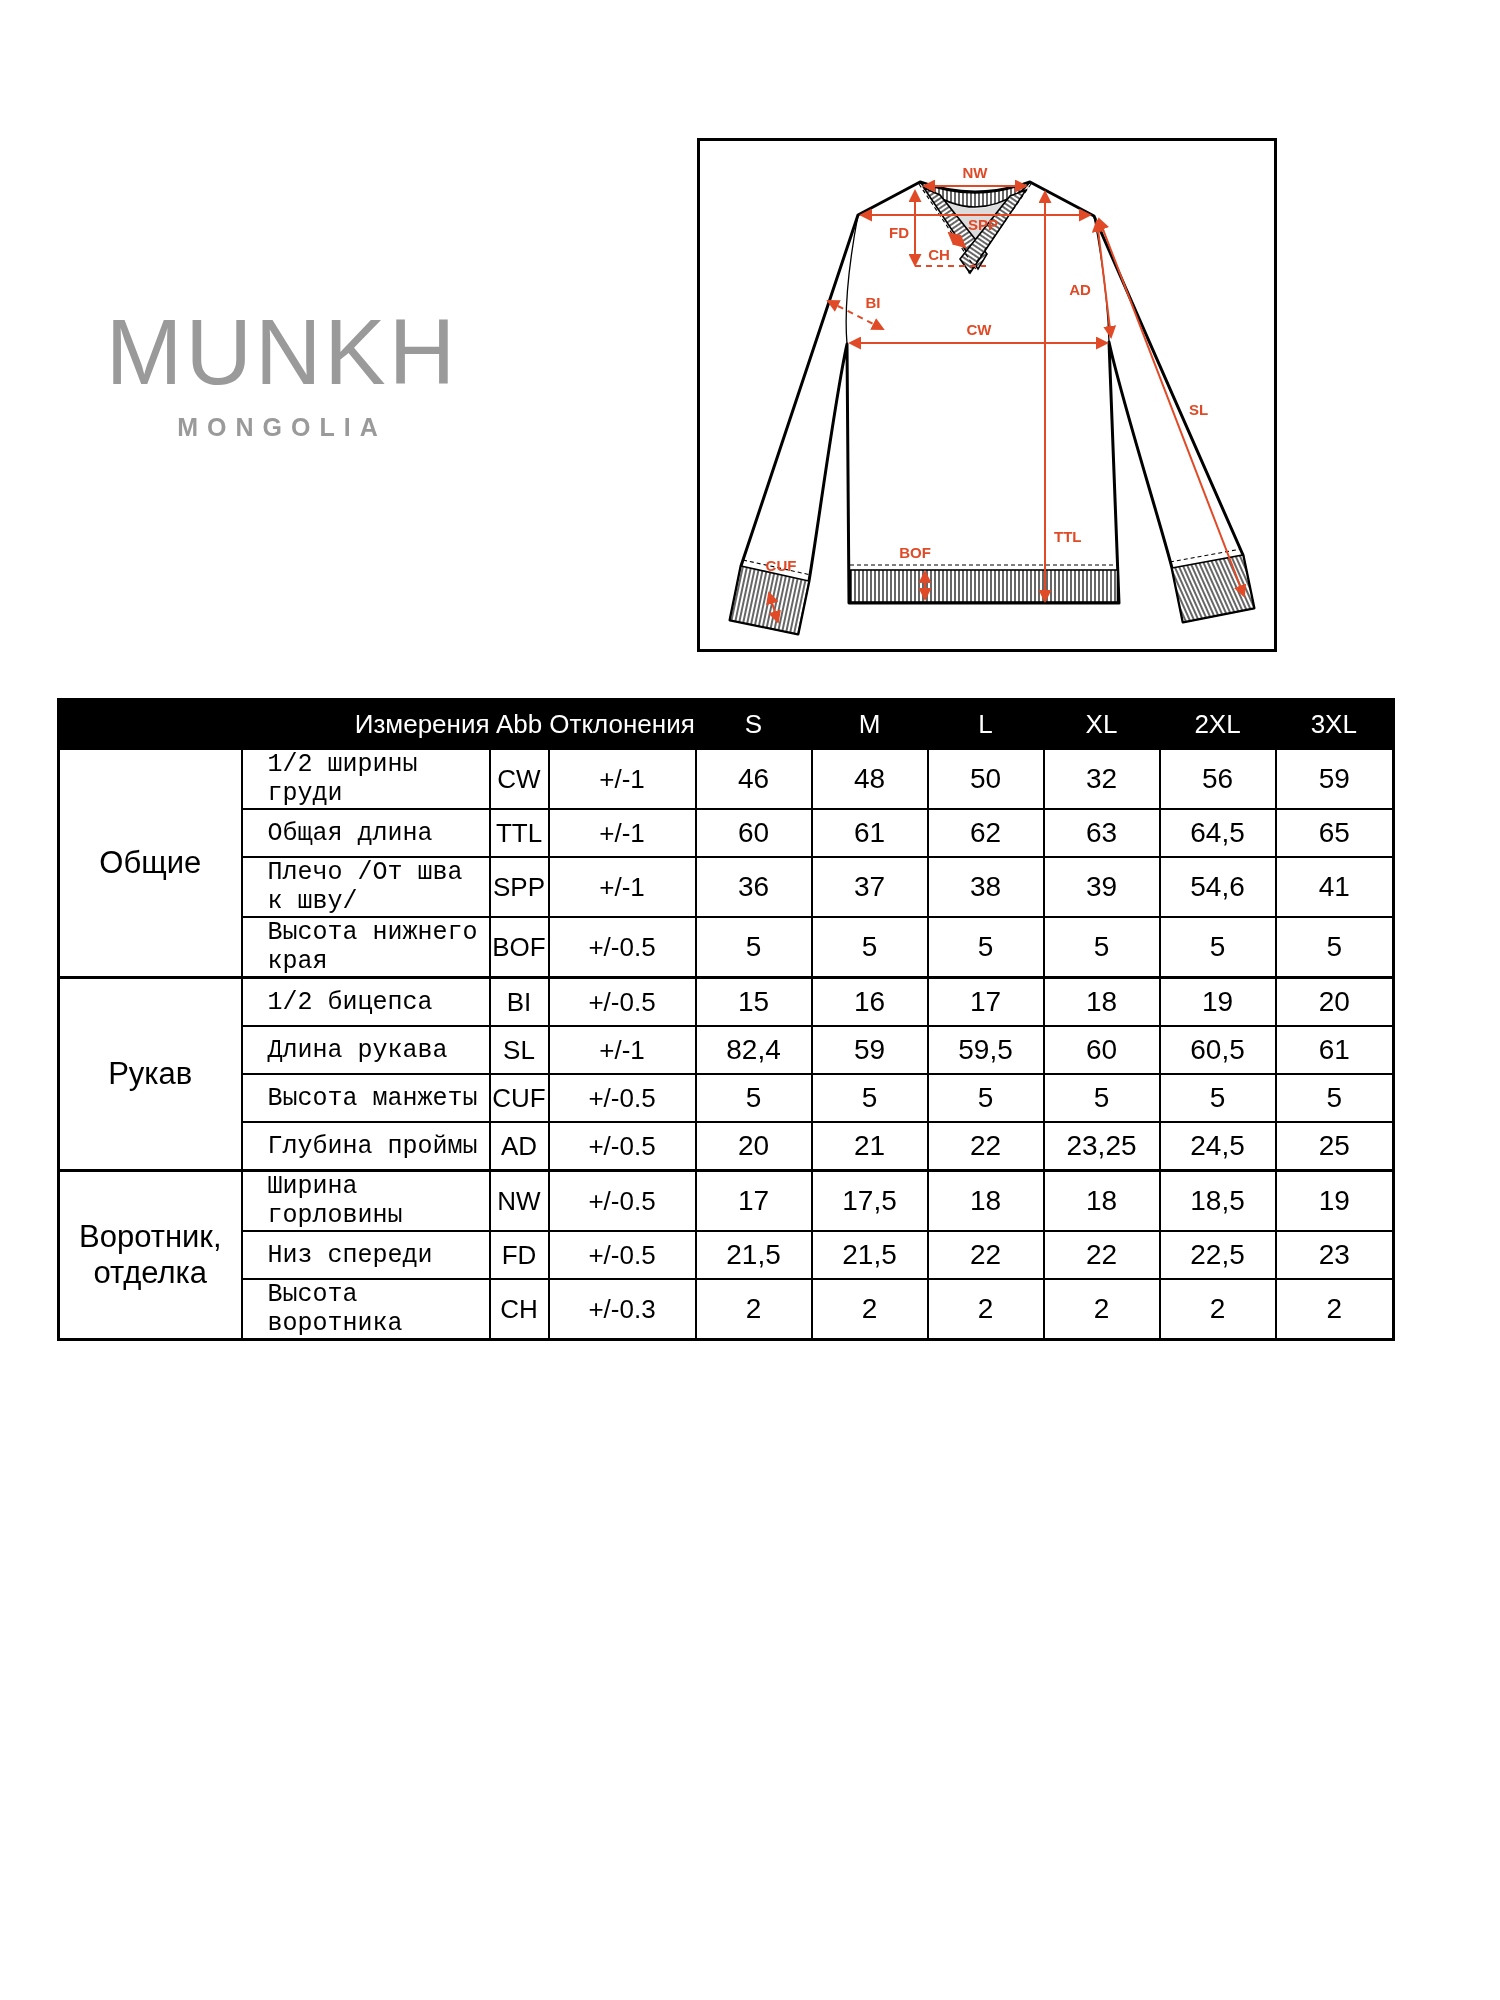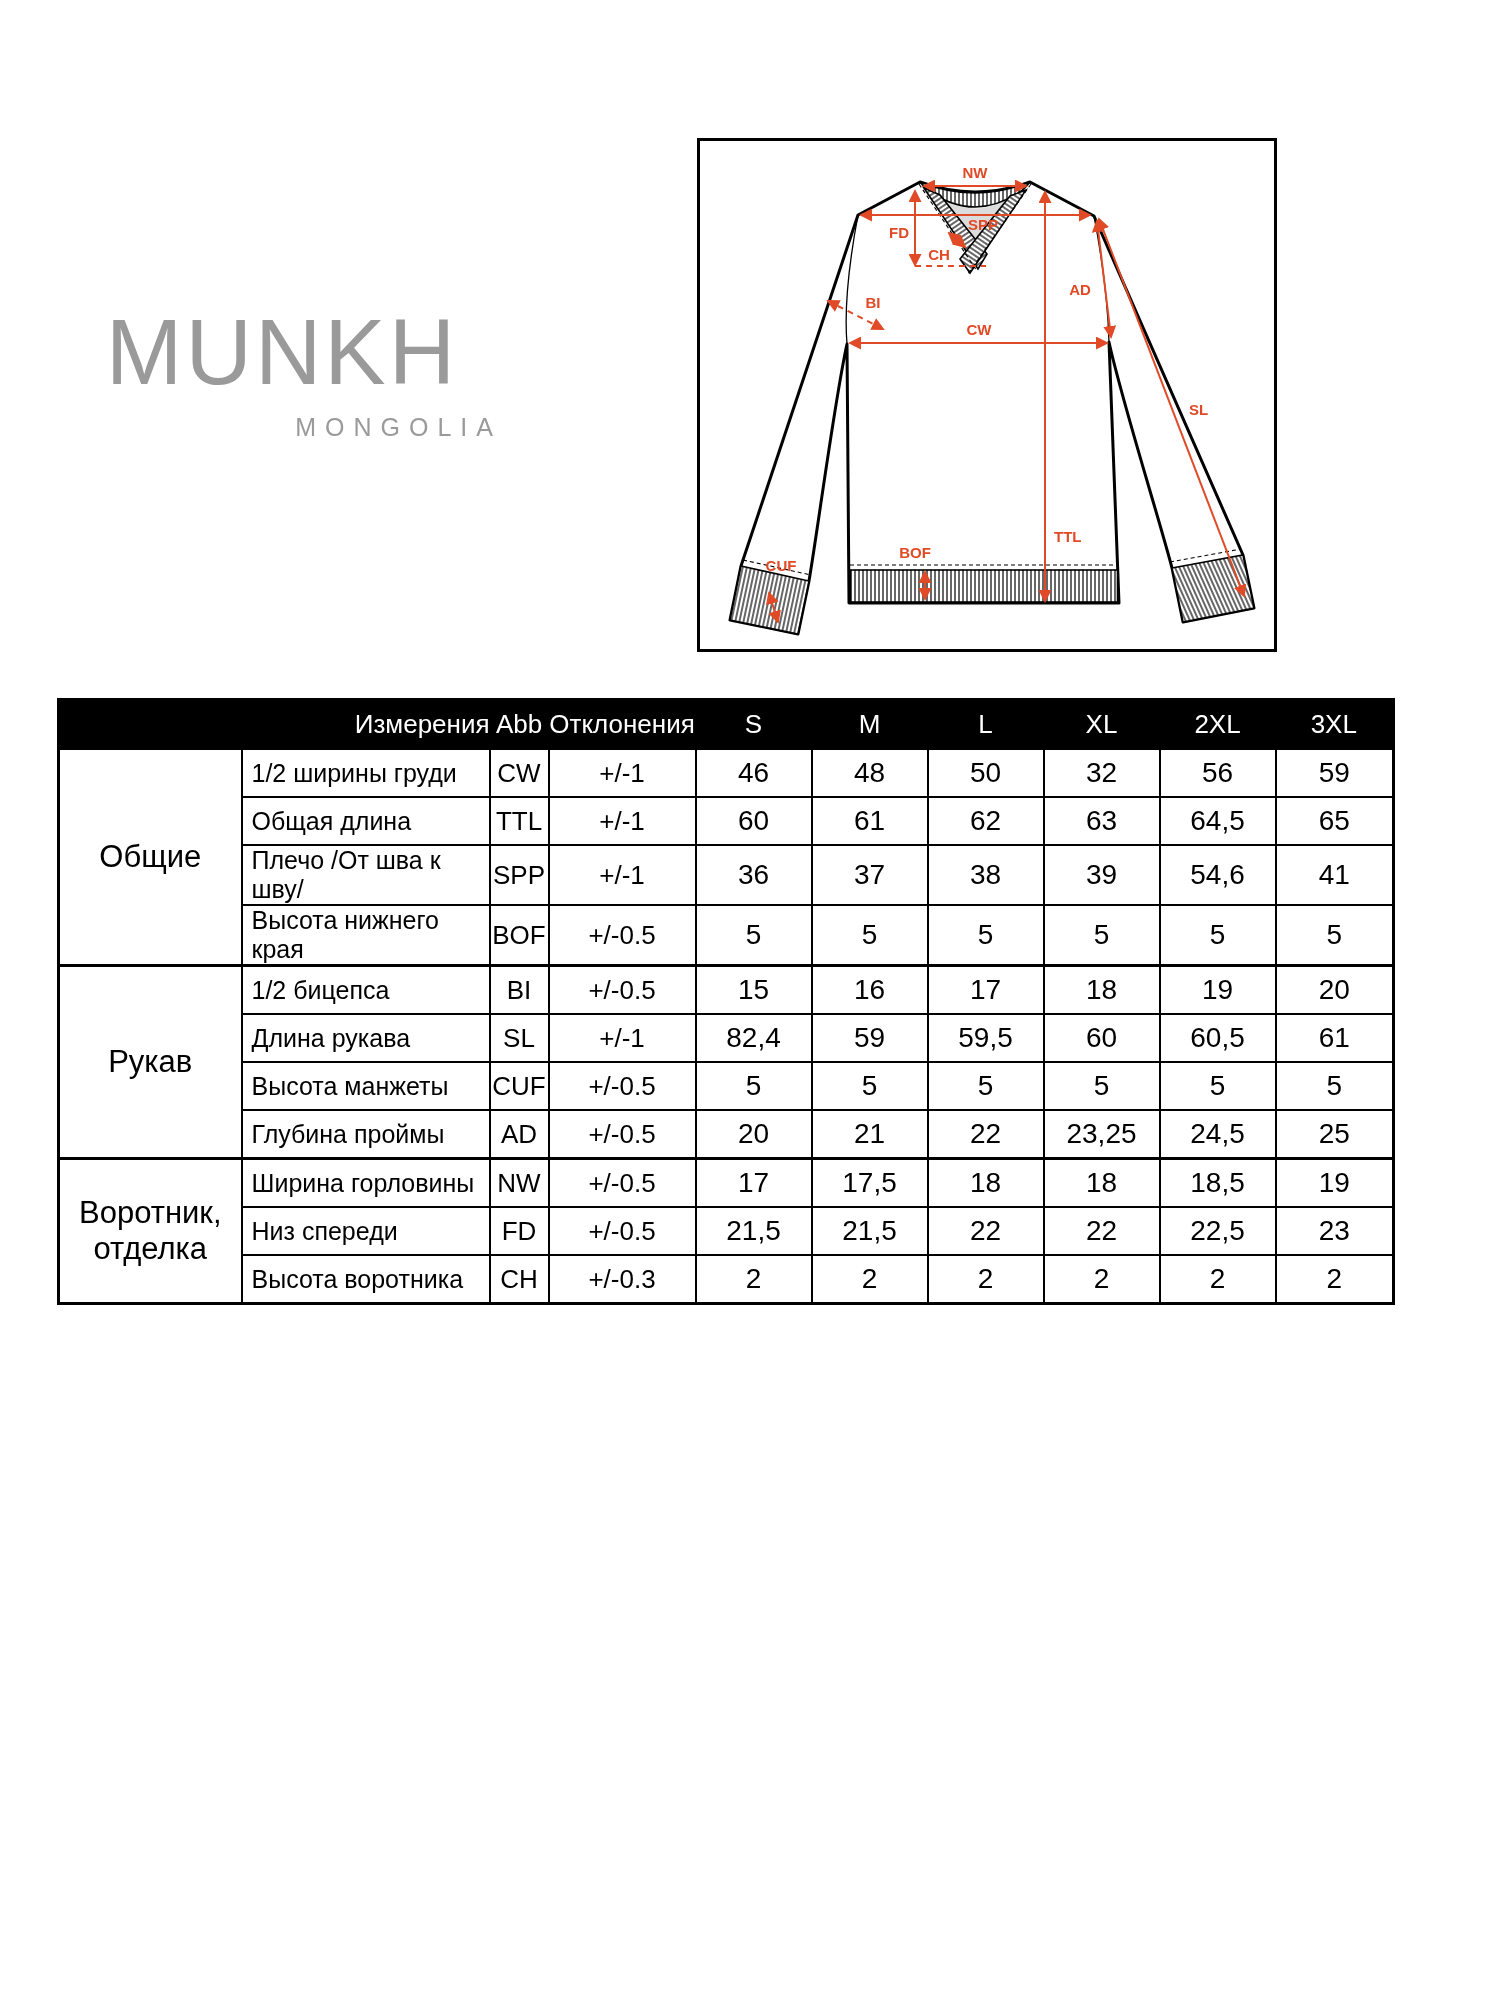--- a/index.html
+++ b/index.html
@@ -9,23 +9,22 @@
   }
 
   
   .logo { position:absolute; left:62px; top:306px; width:440px; text-align:center; }
   .brand {
     font-size:92px; line-height:1.0; letter-spacing:3px; font-weight:400;
     color:var(--c-logo,#9A9A9A);
     text-align:center;
   }
   .subtitle {
-    font-size:25px; letter-spacing:9px; margin-top:15px; font-weight:400;
+    font-size:25px; letter-spacing:9px; margin-top:15px; font-weight:700;
     color:var(--c-logo,#9A9A9A);
-    text-align:right;
   }
 
   
   .diagram { position:absolute; left:697px; top:138px; width:580px; height:514px; }
   .outline  { fill:#fff; stroke:#000; stroke-width:3; stroke-linejoin:round; }
   .seam     { fill:none; stroke:#000; stroke-width:1.3; }
   .stitch   { fill:none; stroke:#000; stroke-width:1.1; stroke-dasharray:4 3; }
   .band     { stroke:#000; stroke-width:1.6; }
   .neckfill { fill:var(--c-neck-fill,#DCDCDC); stroke:none; }
   .ann-line { stroke:var(--c-annotation,#E04A26); stroke-width:2; fill:none; }
@@ -42,21 +41,21 @@
   .size-table th {
     background:var(--c-header-bg,#000); color:var(--c-header-text,#fff);
     font-weight:400; font-size:26px; height:46px; text-align:center;
     border:0; padding:0;
   }
   .size-table th.h-left { text-align:right; padding-left:28px; }
   .size-table td {
     border:2px solid #000; height:46px; font-size:28px; text-align:center;
     padding:0; vertical-align:middle;
   }
-  .size-table td.lbl { text-align:left; padding-left:9px; font-size:25px; }
+  .size-table td.lbl { text-align:left; padding-left:25px; font-size:25px;font-family:Liberation Mono, monospace; }
   .size-table td.grp { font-size:31px; line-height:1.15; }
   .size-table td.abb { font-size:26px; }
   .size-table td.dev { font-size:26px; }
   .size-table tr.grp-start td { border-top:3px solid #000; }
 </style>
 </head>
 <body>
 
 <div class="page">
 

